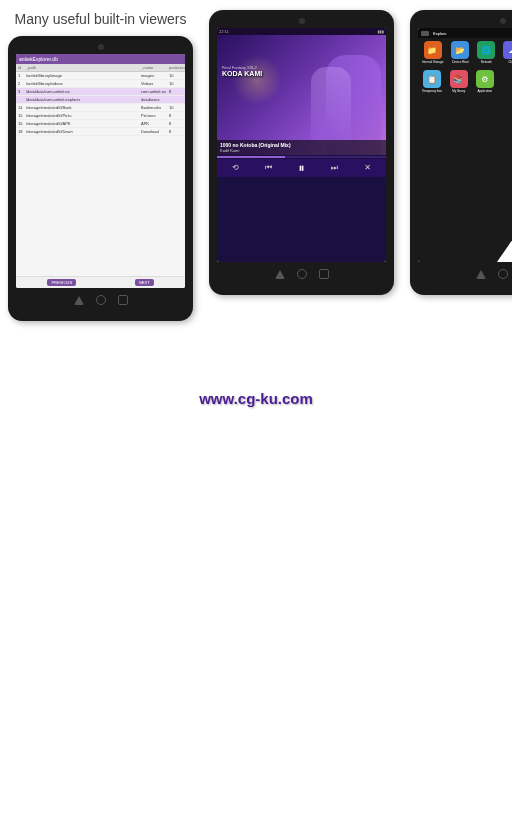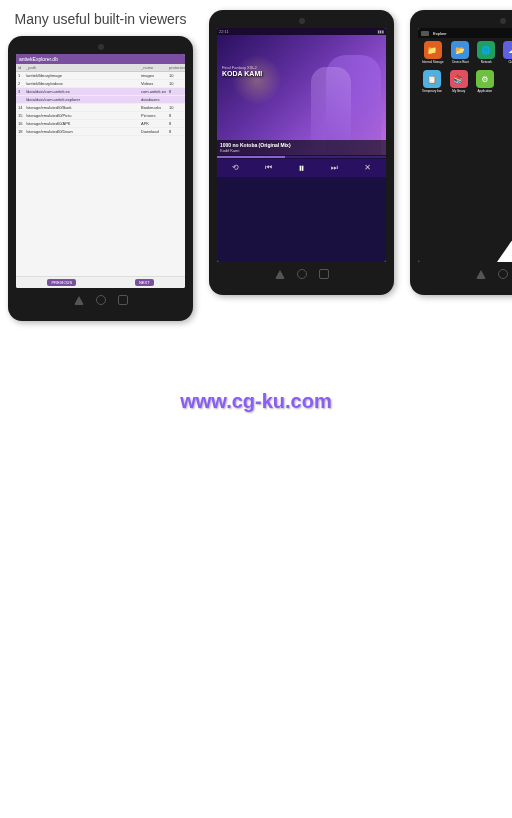--- a/index.html
+++ b/index.html
@@ -34,22 +34,22 @@
       line-height: 1.3;
       font-weight: normal;
     }
 
     
     .watermark {
       position: absolute;
       top: 390px;
       left: 50%;
       transform: translateX(-50%);
-      color: #8b5cf6;
-      font-size: 20px;
+      color: #4c1d95;
+      font-size: 15px;
       font-weight: bold;
       z-index: 10;
       white-space: nowrap;
       text-shadow: 1px 1px 2px rgba(0,0,0,0.3);
     }
 
     
     .tablet {
       width: 185px;
       height: 285px;

